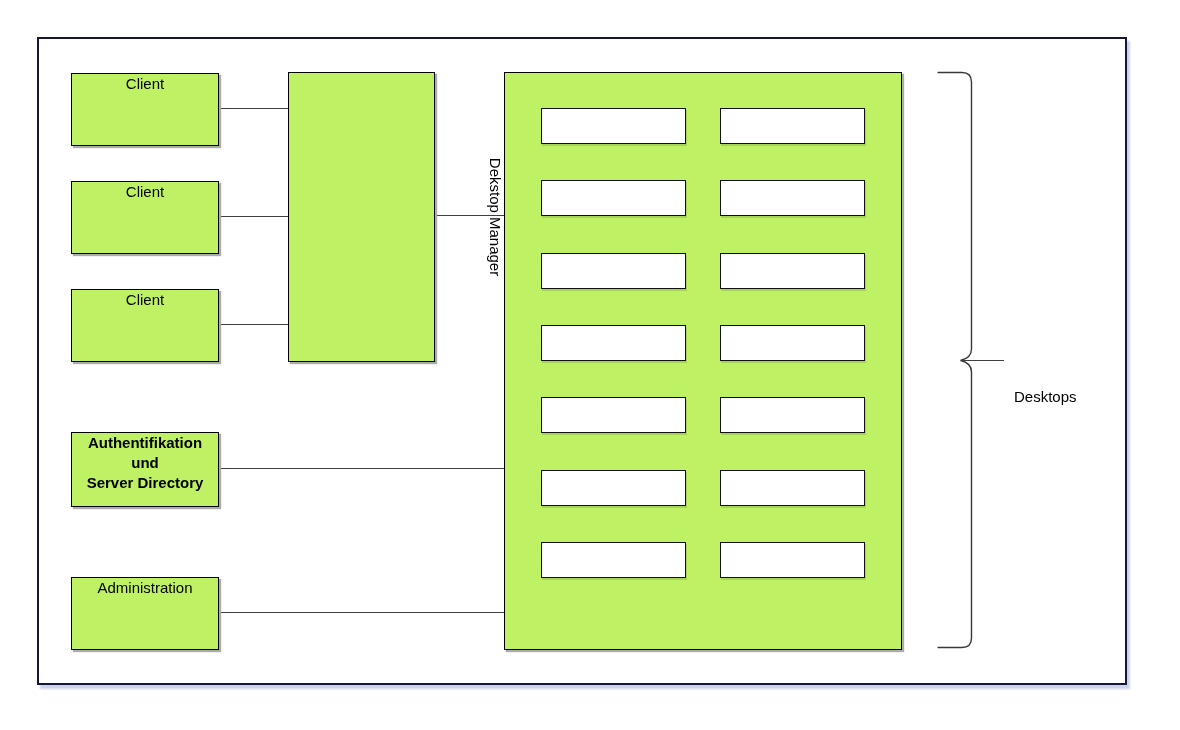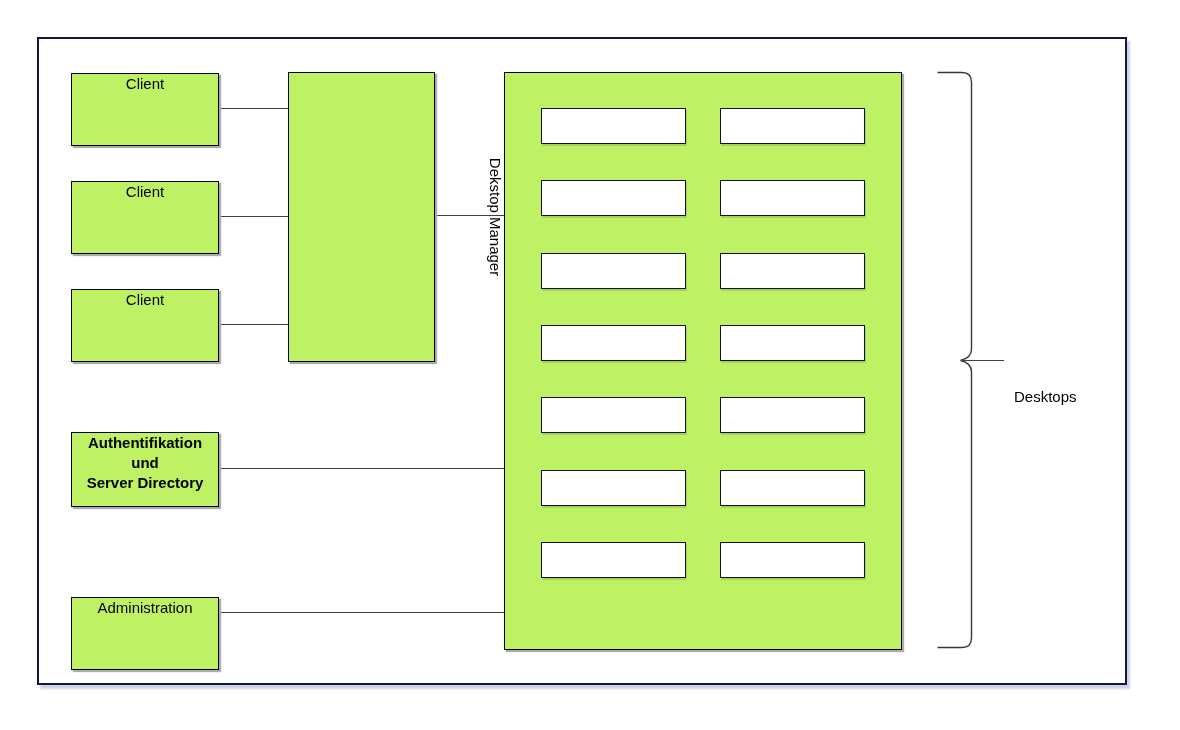--- a/index.html
+++ b/index.html
@@ -27,21 +27,21 @@
   .box{
     position:absolute;background:#bef264;border:1.5px solid var(--box-border);
     box-shadow:2px 2px 1px var(--box-shadow-c);
     display:flex;justify-content:center;text-align:center;
     font-size:15px;line-height:20px;
   }
   .client{left:71px;width:146px;height:71px;}
   .dm{left:288px;top:72px;width:145px;height:288px;}
   .dm span{transform:rotate(90deg);white-space:nowrap;}
   .auth{left:71px;top:432px;width:146px;height:73px;font-weight:bold;}
-  .admin{left:71px;top:577px;width:146px;height:71px;margin-top:20px;}
+  .admin{left:71px;top:577px;width:146px;height:71px;}
   .server{left:504px;top:72px;width:396px;height:576px;display:block;}
   .server-label{
     position:absolute;left:0;bottom:22px;width:100%;text-align:center;
     font-size:19px;
   }
   .slots{
     position:absolute;left:36px;top:35px;width:324px;height:470px;
     display:grid;grid-template-columns:145px 145px;
     justify-content:space-between;align-content:space-between;
   }

